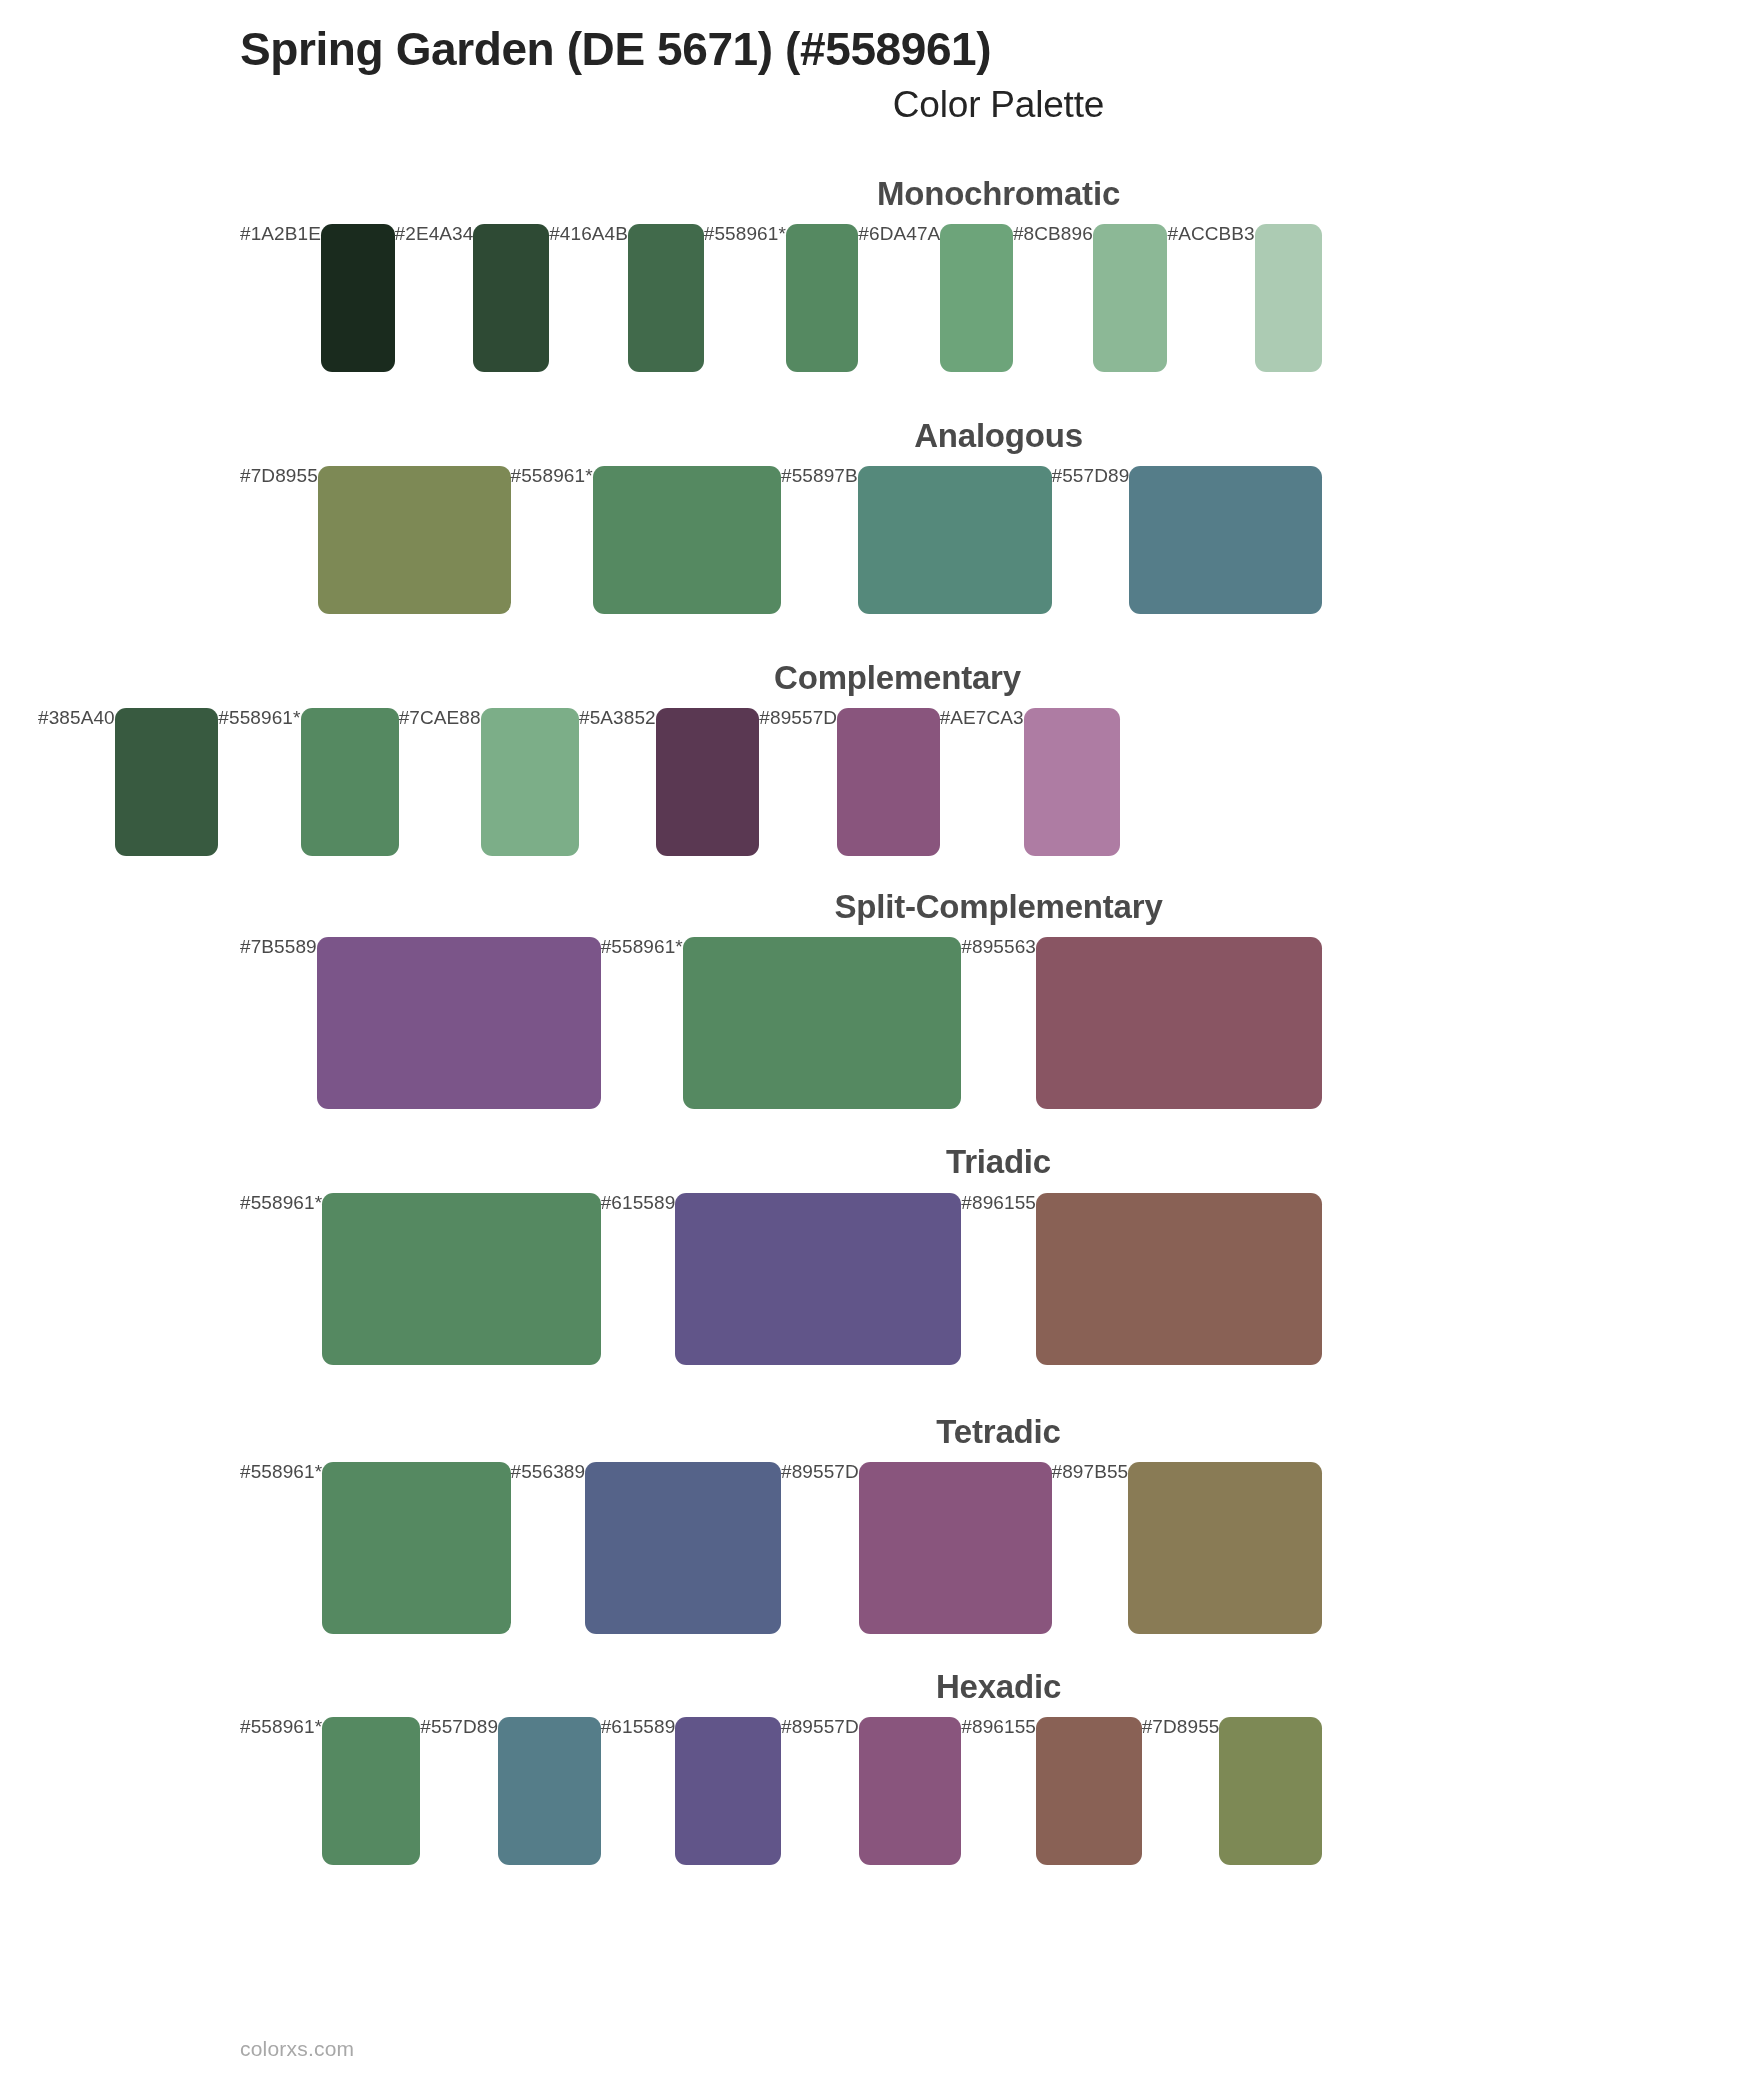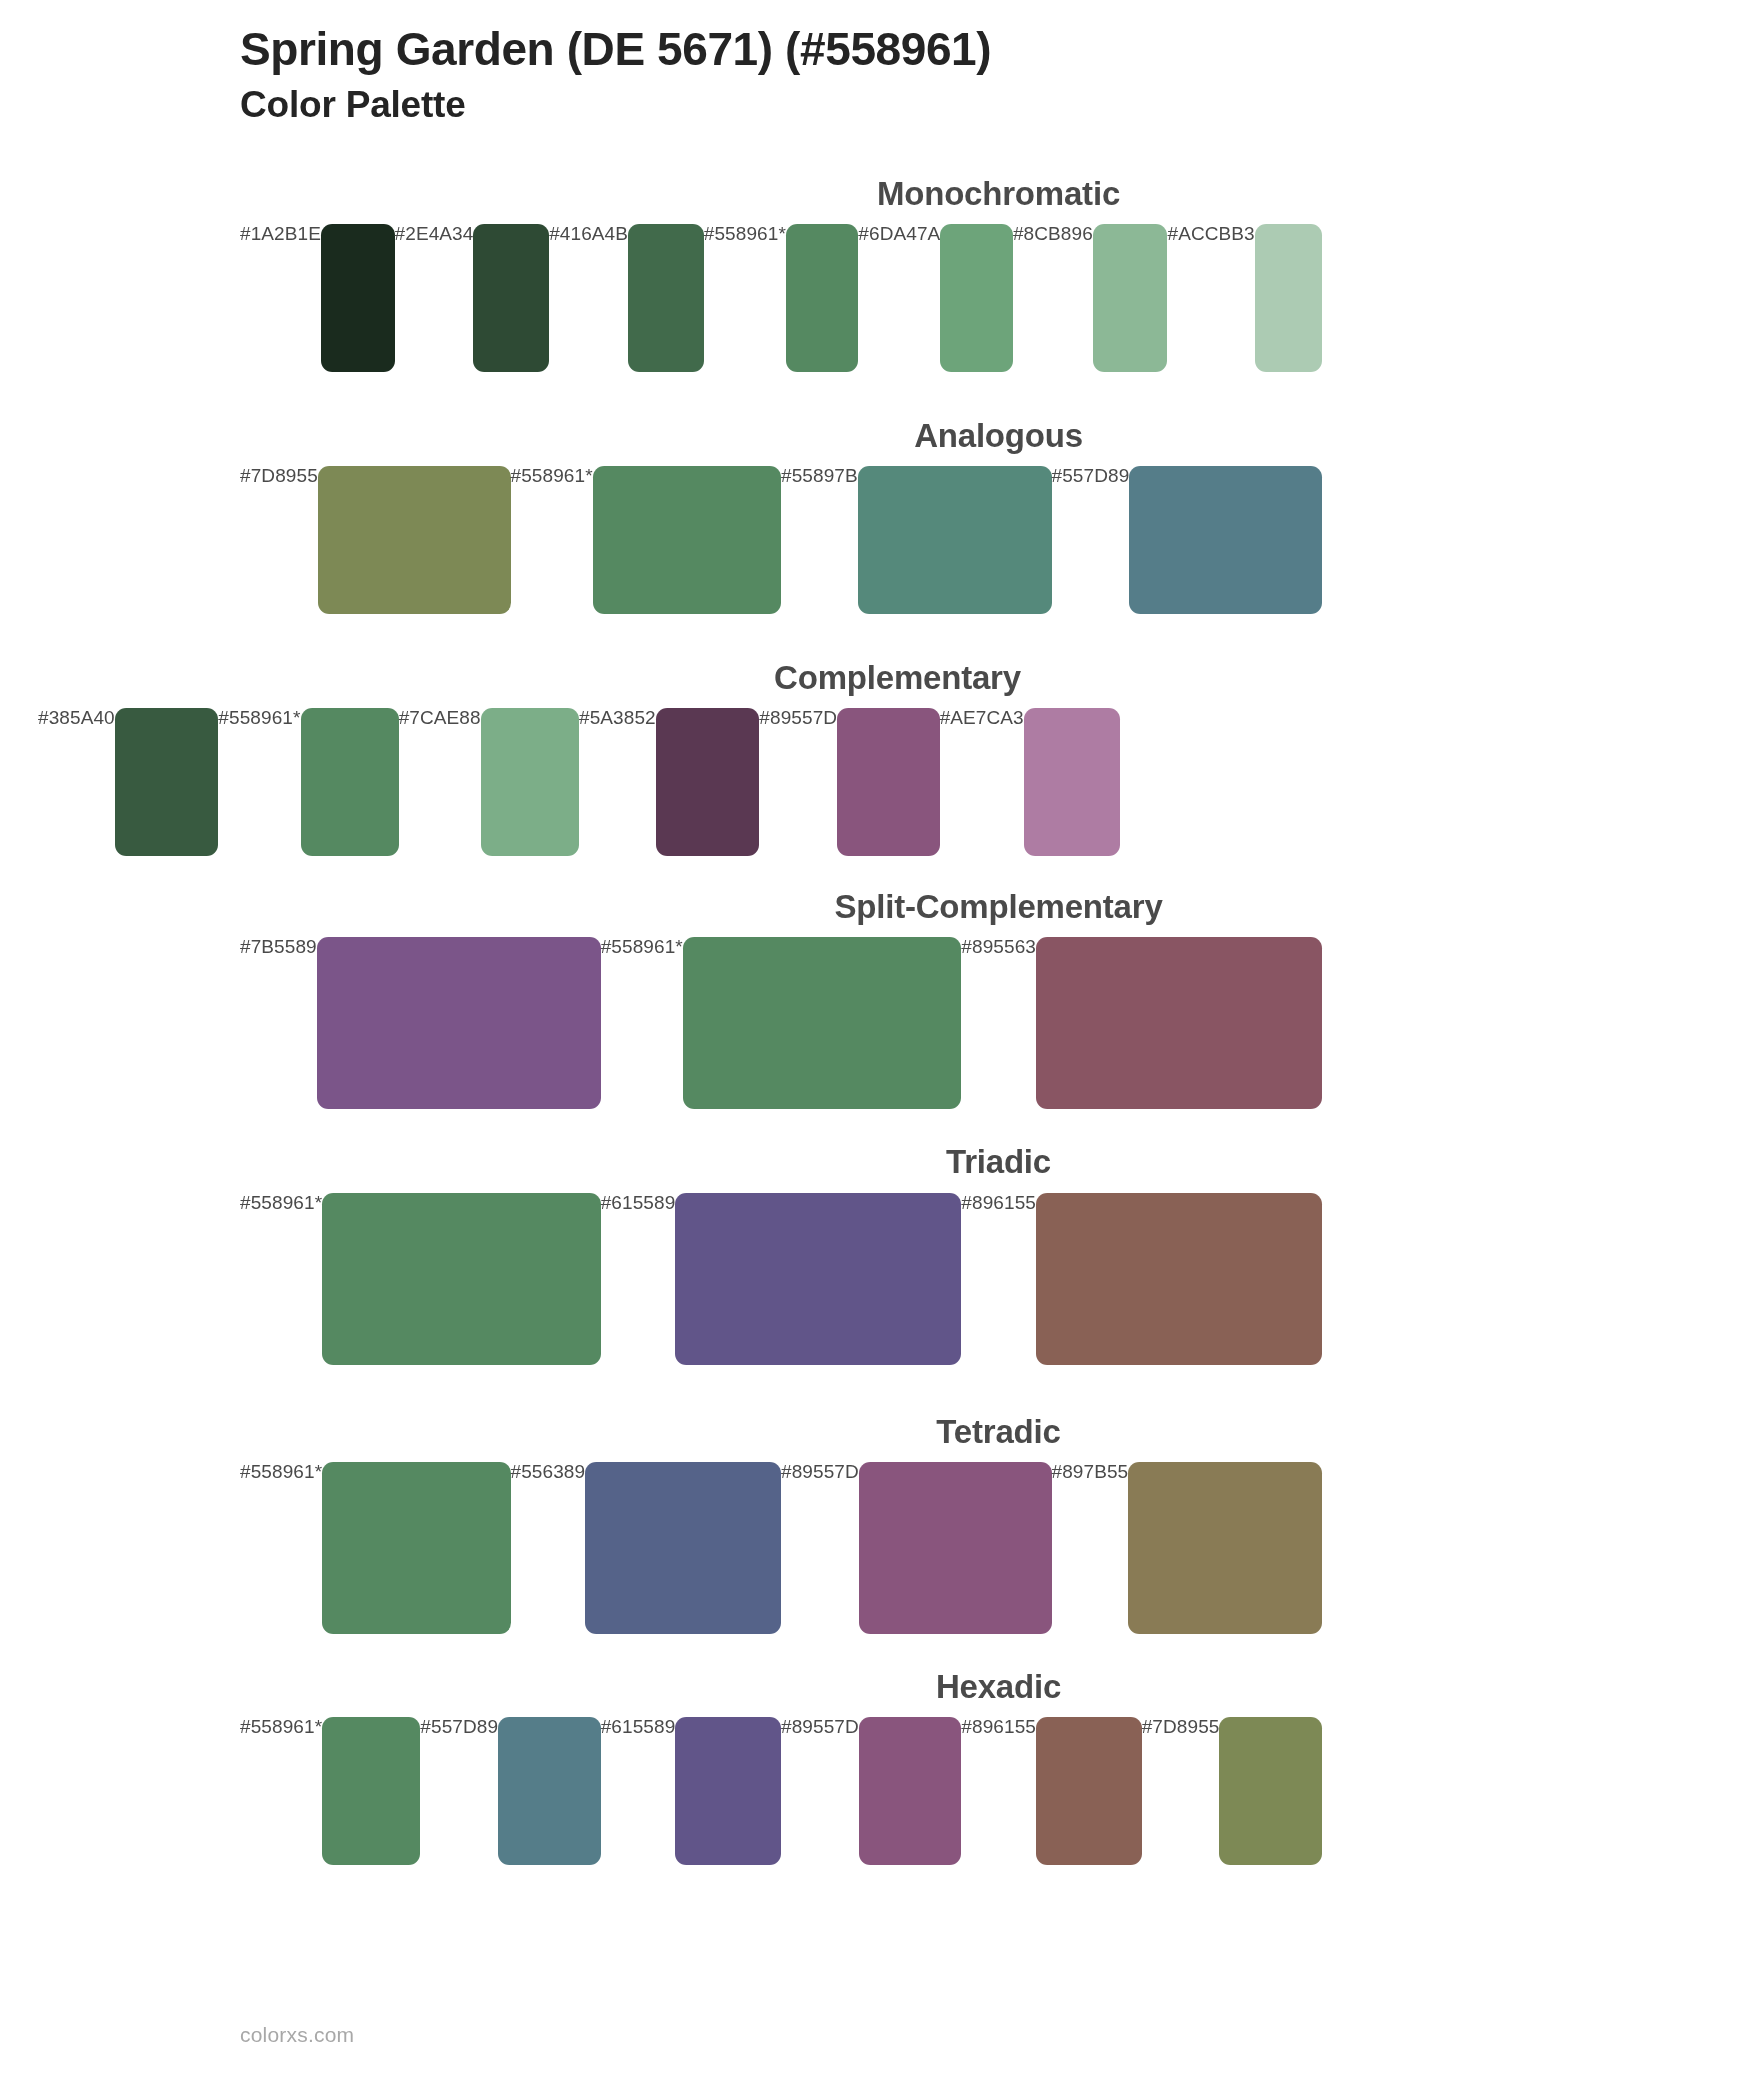--- a/index.html
+++ b/index.html
@@ -23,24 +23,25 @@
   .page-title {
     font-size: 46px;
     font-weight: bold;
     color: #242424;
     letter-spacing: -0.4px;
     line-height: 1.2;
     margin-bottom: 4.8px;
   }
   .page-subtitle {
     font-size: 37px;
-    font-weight: bold;
+    font-weight: normal;
     color: #242424;
     letter-spacing: -0.2px;
     line-height: 1.25;
+    text-align: center;
   }
   .sections {
     margin-top: 46px;
   }
   .section {
     padding-left: 240px;
     text-align: center;
   }
   .section-title {
     font-size: 33px;
@@ -85,21 +86,21 @@
   .sec-analogous { margin-bottom: 45px; }
   .sec-complementary { margin-bottom: 32px; padding-left: 38px; }
   .sec-split     { margin-bottom: 34px; }
   .sec-triadic   { margin-bottom: 48px; }
   .sec-tetradic  { margin-bottom: 34px; }
   .sec-hexadic   { margin-bottom: 0; }
 
   .footer {
     position: absolute;
     left: 240px;
-    bottom: 30px;
+    bottom: 16px;
     text-align: center;
   }
   .footer-text {
     font-size: 21px;
     color: #a8a8a8;
     letter-spacing: 0.2px;
   }
 </style>
 </head>
 <body>

